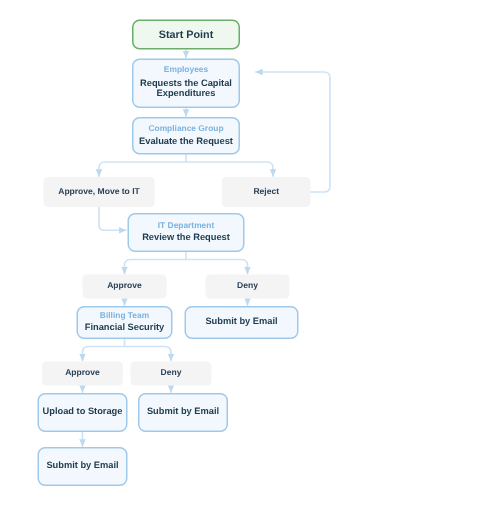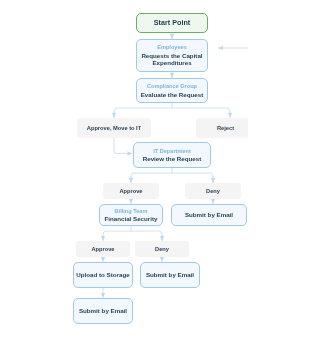--- a/index.html
+++ b/index.html
@@ -2,21 +2,21 @@
 <html><head>
 <meta charset="utf-8">
 <style>
   html,body{margin:0;padding:0;}
   body{
     width:248px;height:352px;
     background:#ffffff;
     font-family:"Liberation Sans", sans-serif;
     overflow:hidden;
   }
-  #canvas{position:relative;width:248px;height:352px;margin-left:48px;}
+  #canvas{position:relative;width:248px;height:352px;}
   svg#wires{position:absolute;left:0;top:0;width:248px;height:352px;}
 
   .node{
     position:absolute;
     box-sizing:border-box;
     display:flex;
     flex-direction:column;
     align-items:center;
     justify-content:center;
     text-align:center;

